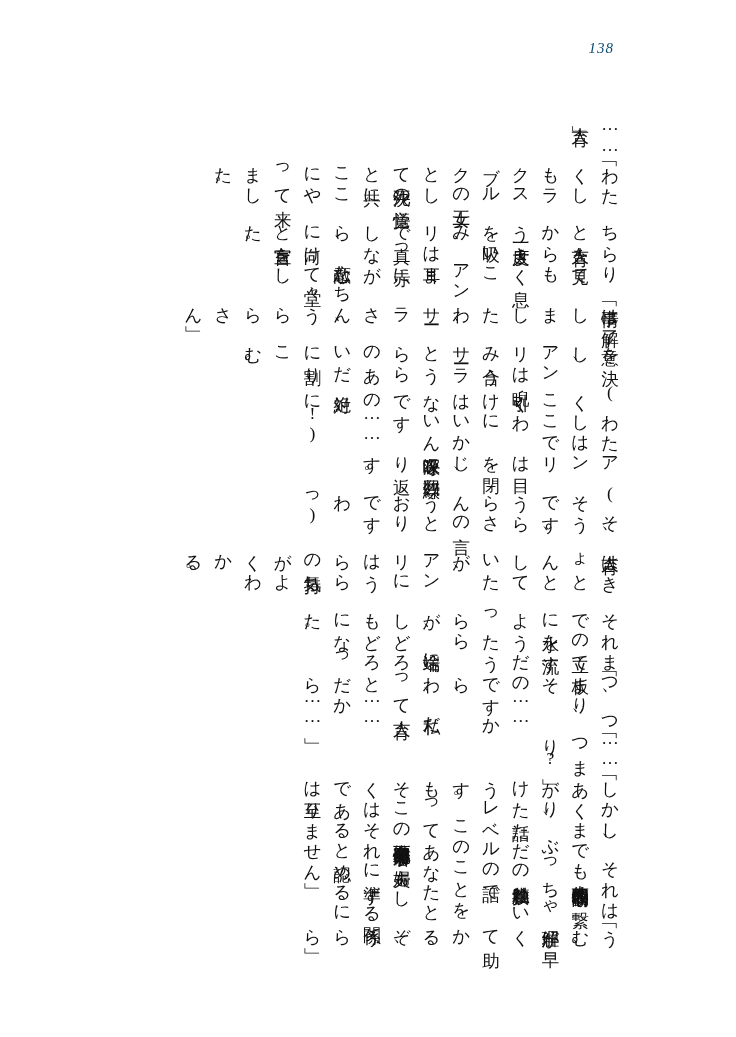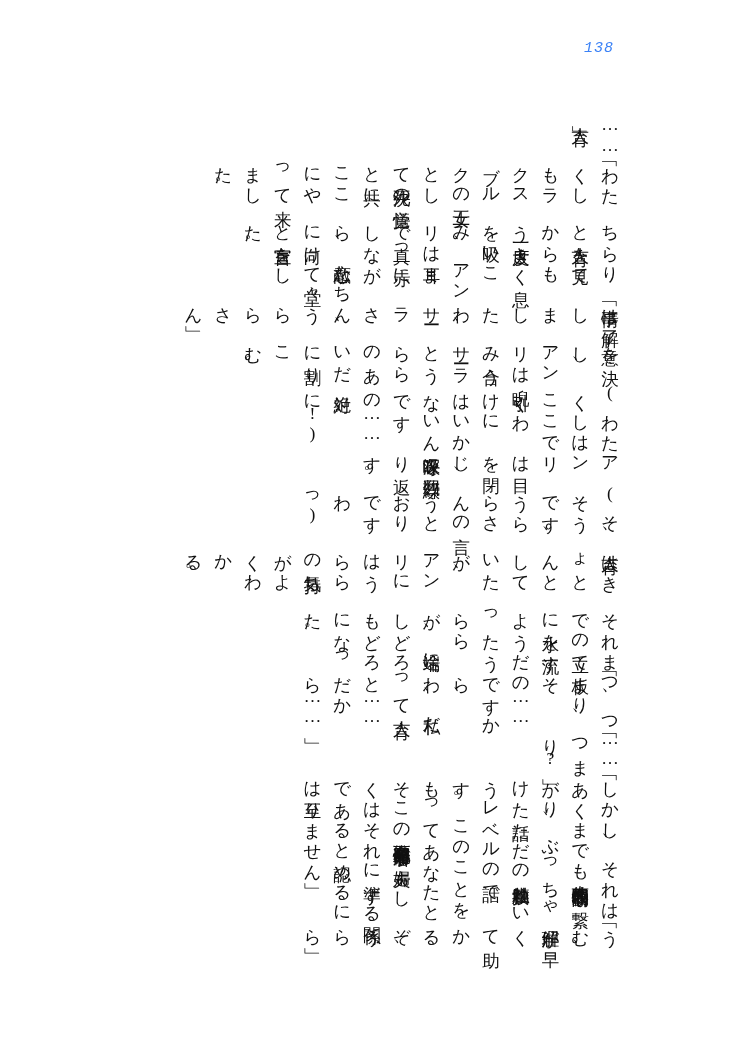--- a/index.html
+++ b/index.html
@@ -14,23 +14,23 @@
     background: #ffffff;
     overflow: hidden;
     font-family: "Liberation Serif", "DejaVu Serif", serif;
     color: #111111;
   }
   .page-number {
     position: absolute;
     top: 40px;
     right: 122px;
     font-size: 15px;
-    font-family: Liberation Mono, monospace;
+    font-family: Liberation Serif, serif;
     font-style: italic;
-    color: #3b82f6;
+    color: #0c4a6e;
     letter-spacing: 1px;
   }
   .body-text {
     position: absolute;
     top: 96px;
     left: 108px;
     right: 112px;
     height: 860px;
     writing-mode: vertical-rl;
     text-orientation: upright;

